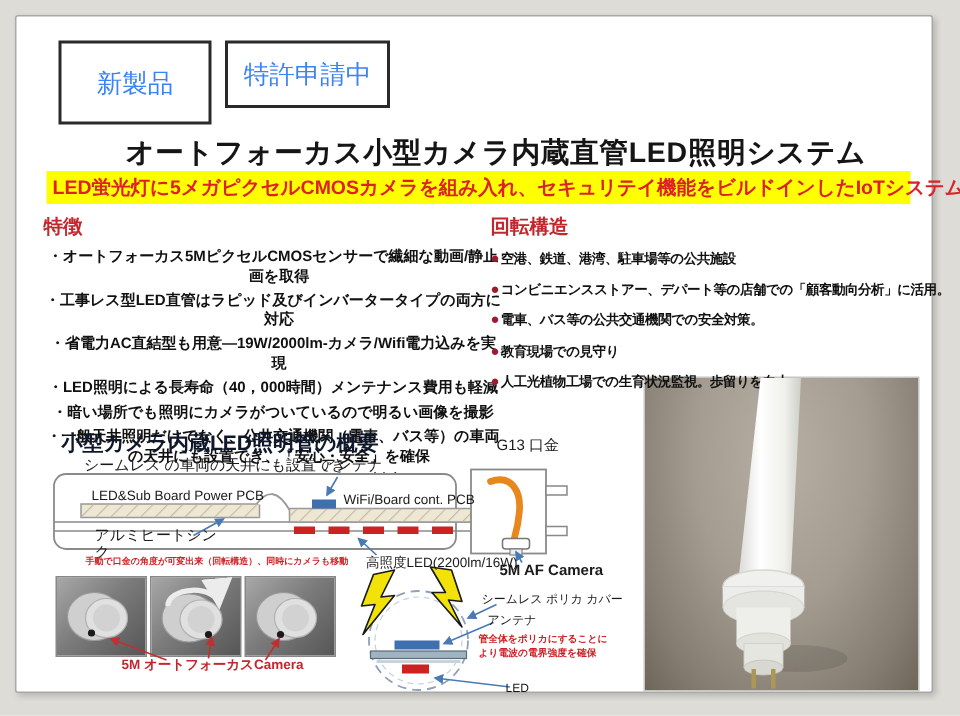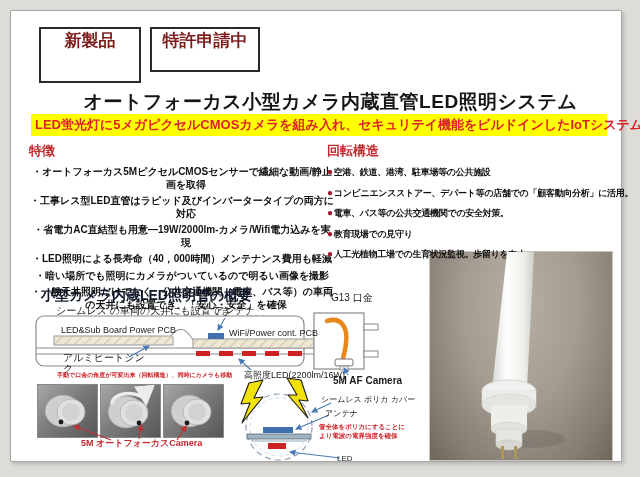--- a/index.html
+++ b/index.html
@@ -1,22 +1,22 @@
 <!DOCTYPE html>
 <html><head>
 <meta charset="utf-8">
 <style>
   html,body{margin:0;padding:0;background:#e4e2de;}
   *{box-sizing:border-box;font-family:"Liberation Sans","DejaVu Sans",sans-serif;}
   .stage{position:relative;width:640px;height:477px;background:#dedcd7;overflow:hidden;}
   .page{position:absolute;left:10px;top:10px;width:612px;height:452px;background:#fff;
         border:1px solid #a8a8a8;border-radius:2px;box-shadow:2px 2px 4px rgba(0,0,0,.18);}
   
-  .badge{position:absolute;border:2.5px solid #2a2a2a;display:flex;align-items:flex-start;justify-content:center;
-         font-size:17px;font-weight:bold;color:#7f1d1d;background:#fff;z-index:2;}
+  .badge{position:absolute;border:2.5px solid #2a2a2a;display:flex;align-items:center;justify-content:center;
+         font-size:17px;font-weight:normal;color:#3b82f6;background:#fff;z-index:2;}
   .badge1{left:28px;top:16px;width:102px;height:56px;}
   .badge2{left:139px;top:16px;width:110px;height:45px;}
   
   .title{position:absolute;left:0;right:0;top:78px;text-align:center;padding-left:29px;
          font-size:19px;font-weight:bold;color:#151515;letter-spacing:.5px;white-space:nowrap;z-index:2;}
   .subtitle{position:absolute;left:20px;right:14px;top:103px;background:#ffff00;color:#dd2227;
             font-size:13px;font-weight:bold;padding:2px 4px;white-space:nowrap;z-index:2;}
   
   .col-h{font-size:13px;font-weight:bold;color:#c2272d;margin:0 0 6px 0;}
   .features{position:absolute;left:18px;top:131px;width:306px;z-index:2;}
@@ -206,21 +206,21 @@
         <rect x="485" y="418" width="26" height="16" fill="#e6e6e0" stroke="#cfcfc9" stroke-width=".6"></rect>
         <ellipse cx="498" cy="434" rx="13" ry="5" fill="#d8d8d2" stroke="#c6c6c0" stroke-width=".6"></ellipse>
         <rect x="490" y="435" width="3" height="13" fill="#ad9757"></rect>
         <rect x="503" y="435" width="3" height="13" fill="#ad9757"></rect>
       </g>
     </svg>
 
     <div class="dlbl lbl-cover">シームレス の車両の天井にも設置でき</div>
     <div class="dlbl lbl-pcb">LED&amp;Sub Board Power PCB</div>
     <div class="dlbl lbl-ant">アンテナ</div>
-    <div class="dlbl lbl-wifi">WiFi/Power cont. PCB</div>
+    <div class="dlbl lbl-wifi">WiFi/Board cont. PCB</div>
     <div class="dlbl lbl-base">G13 口金</div>
     <div class="dlbl lbl-hs">アルミヒートシンク</div>
     <div class="dlbl lbl-rot">手動で口金の角度が可変出来（回転構造）、同時にカメラも移動</div>
     <div class="dlbl lbl-led">高照度LED(2200lm/16W)</div>
     <div class="dlbl lbl-cam">5M AF Camera</div>
     <div class="dlbl lbl-capt">5M オートフォーカスCamera</div>
     <div class="dlbl lbl-cs-cover">シームレス ポリカ カバー</div>
     <div class="dlbl lbl-cs-ant">アンテナ</div>
     <div class="dlbl lbl-cs-note">管全体をポリカにすることに
 より電波の電界強度を確保</div>

